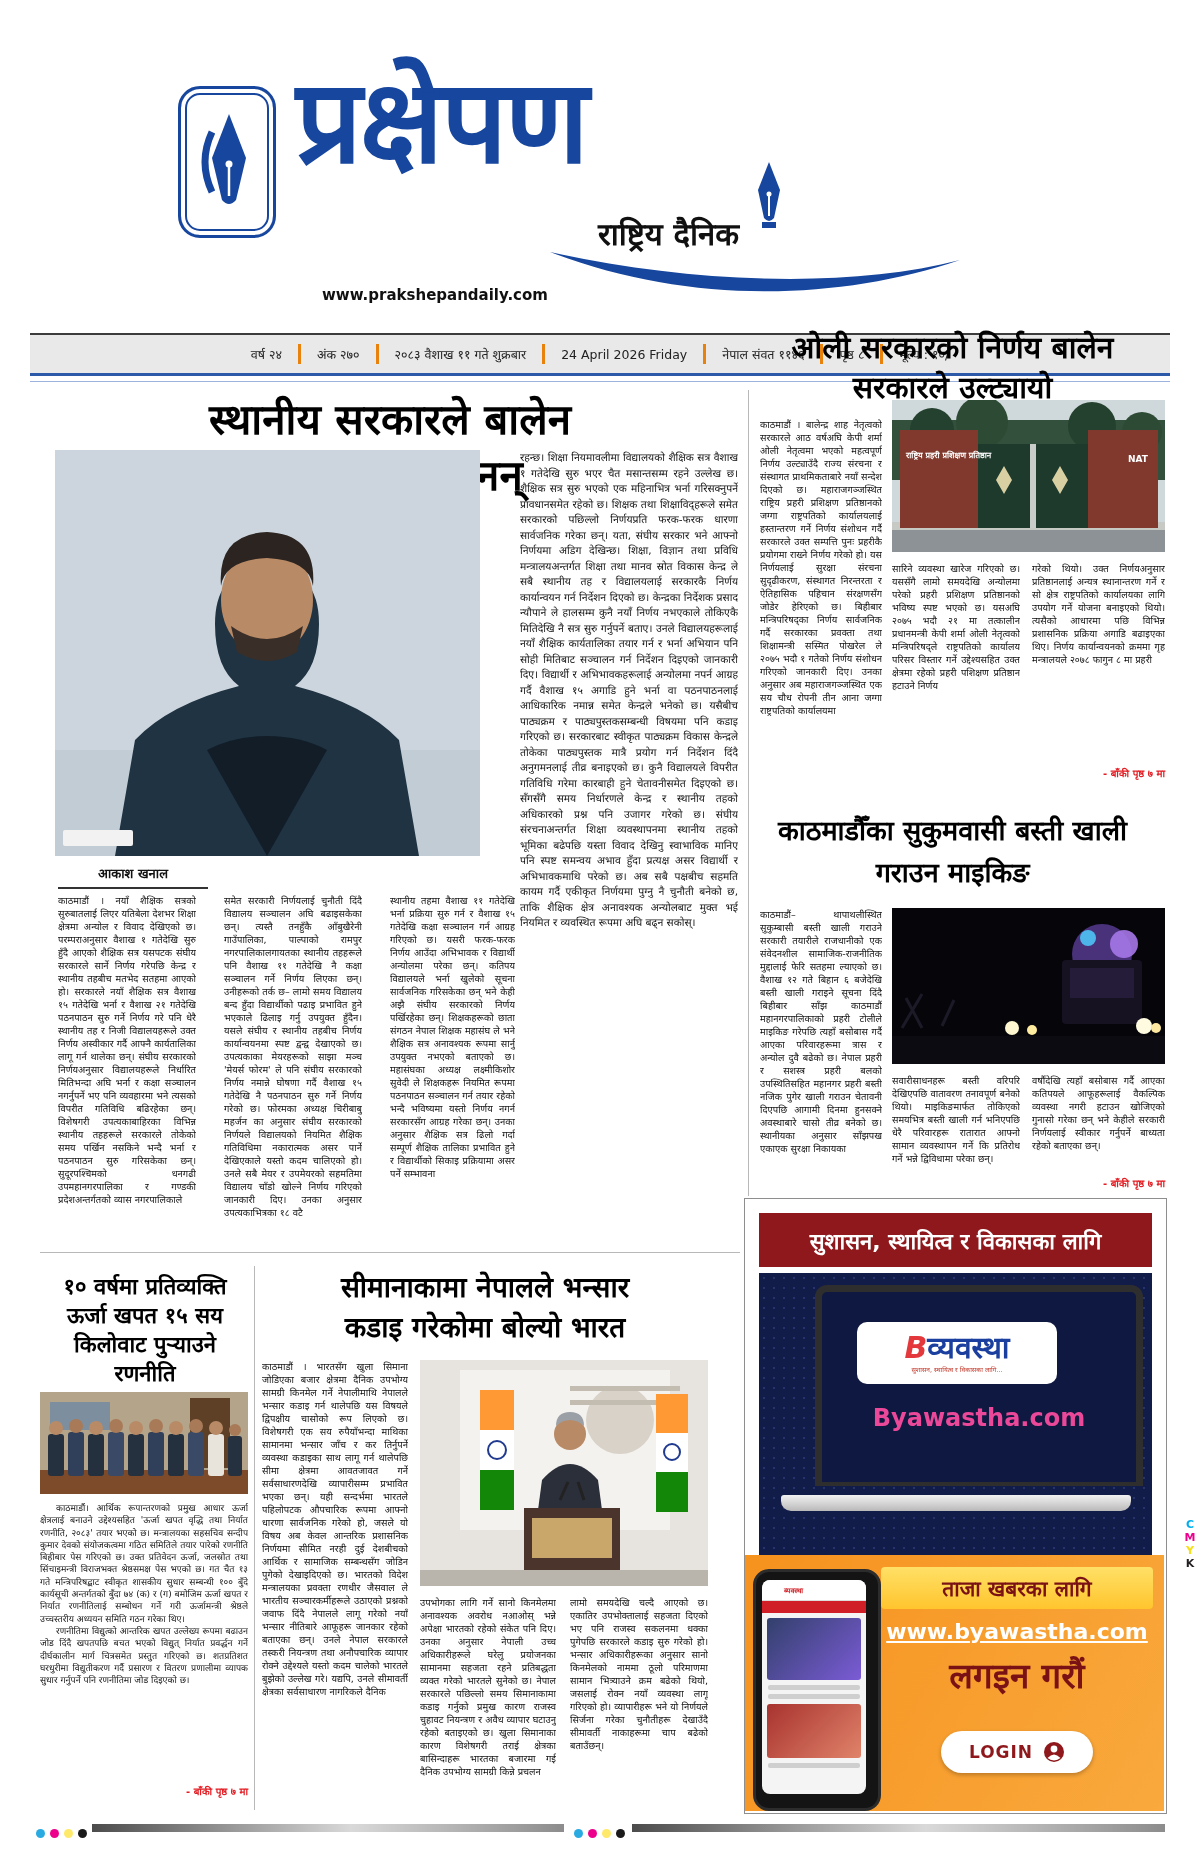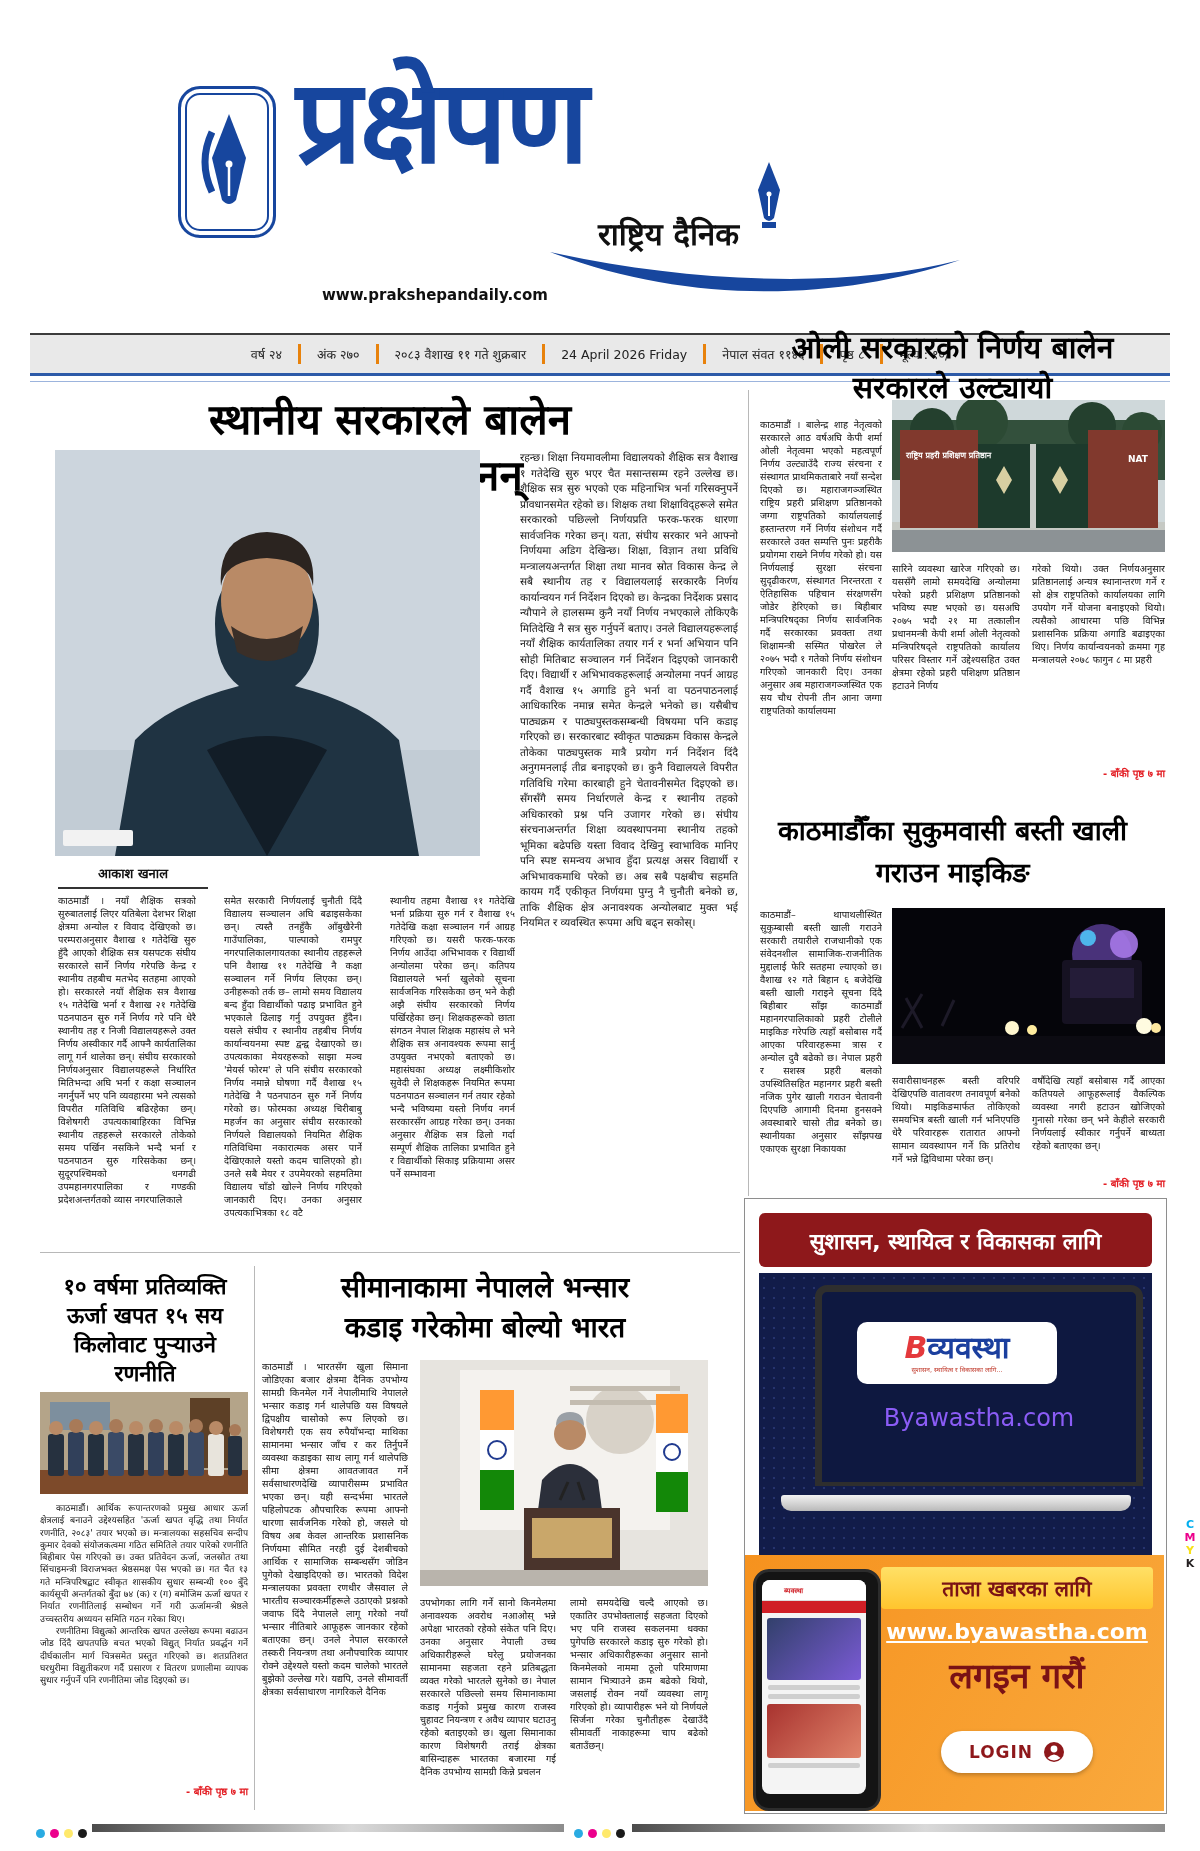--- a/index.html
+++ b/index.html
@@ -23,36 +23,36 @@
   .hll{font-weight:bold;color:#000;text-align:center;white-space:nowrap;}
   .col{font-size:9.5px;line-height:13px;color:#151515;text-align:justify;overflow:hidden;}
   .col .lede{text-indent:16px;}
   .more{color:#e31e24;font-weight:bold;font-size:10px;text-align:right;}
   .byline{font-size:13px;font-weight:bold;color:#111;text-align:center;border-bottom:2px solid #333;padding-bottom:5px;}
   .vrule{width:1px;background:#b8b8b8;}
   .hrule{height:1px;background:#b8b8b8;}
   .photo{display:block;}
   
   .ad-box{left:744px;top:1198px;width:421px;height:614px;border:1px solid #8e8e8e;background:#fff;}
-  .ad-band{position:absolute;left:14px;top:14px;width:393px;height:54px;background:#8e181b;border-radius:6px;
+  .ad-band{position:absolute;left:14px;top:14px;width:393px;height:54px;background:#8e181b;border-radius:0;
            display:flex;align-items:center;justify-content:center;}
   .ad-band span{color:#fff;font-weight:bold;font-size:22px;white-space:nowrap;}
   .ad-navy{position:absolute;left:14px;top:74px;width:393px;height:282px;background:#121c49;
            background-image:radial-gradient(#26336e 1.2px,transparent 1.2px);background-size:10px 10px;}
   .laptop-screen{position:absolute;left:56px;top:12px;width:270px;height:190px;background:#0e1840;
            border:7px solid #2e2e2e;border-bottom:4px solid #2e2e2e;border-radius:12px 12px 0 0;padding-left:44px;}
   .laptop-base{position:absolute;left:22px;top:222px;width:350px;height:16px;border-radius:3px 3px 10px 10px;
            background:linear-gradient(#f2f2f2,#b9b9b9);}
   .brand-card{position:absolute;left:35px;top:30px;width:200px;height:62px;background:#fff;border-radius:10px;
            display:flex;flex-direction:column;align-items:center;justify-content:center;}
   .brand-line{font-size:30px;font-weight:bold;line-height:30px;white-space:nowrap;}
   .brand-line .b{color:#e4393c;font-style:italic;}
   .brand-line .np{color:#1b3f9e;}
   .brand-tag{font-size:6.5px;color:#c0392b;margin-top:2px;white-space:nowrap;}
-  .brand-domain{position:absolute;left:0;top:112px;width:100%;text-align:center;color:#8b5cf6;font-weight:normal;font-size:24px;}
+  .brand-domain{position:absolute;left:0;top:112px;width:100%;text-align:center;color:#ec4899;font-weight:bold;font-size:24px;}
   .ad-orange{position:absolute;left:0px;top:356px;width:419px;height:256px;background:linear-gradient(120deg,#f6921e,#f9a93d);}
   .fresh-band{position:absolute;left:136px;top:12px;width:272px;height:42px;background:linear-gradient(#ffe066,#ffc52e);
            border-radius:4px;display:flex;align-items:center;justify-content:center;}
   .fresh-band span{color:#7a1215;font-weight:bold;font-size:21px;white-space:nowrap;}
   .ad-url{position:absolute;left:136px;top:64px;width:272px;text-align:center;color:#fff;font-weight:bold;font-size:22px;text-decoration:underline;}
   .ad-login-np{position:absolute;left:136px;top:96px;width:272px;text-align:center;color:#7a1215;font-weight:bold;font-size:35px;}
   .login-btn{position:absolute;left:196px;top:176px;width:152px;height:42px;background:#fff;border-radius:21px;
            display:flex;align-items:center;justify-content:center;gap:10px;box-shadow:0 2px 4px rgba(0,0,0,.25);}
   .login-btn span{color:#8e181b;font-weight:bold;font-size:17px;letter-spacing:1px;}
   .phone{position:absolute;left:8px;top:14px;width:122px;height:236px;background:#141414;border:3px solid #2c2c2c;border-radius:16px;}

